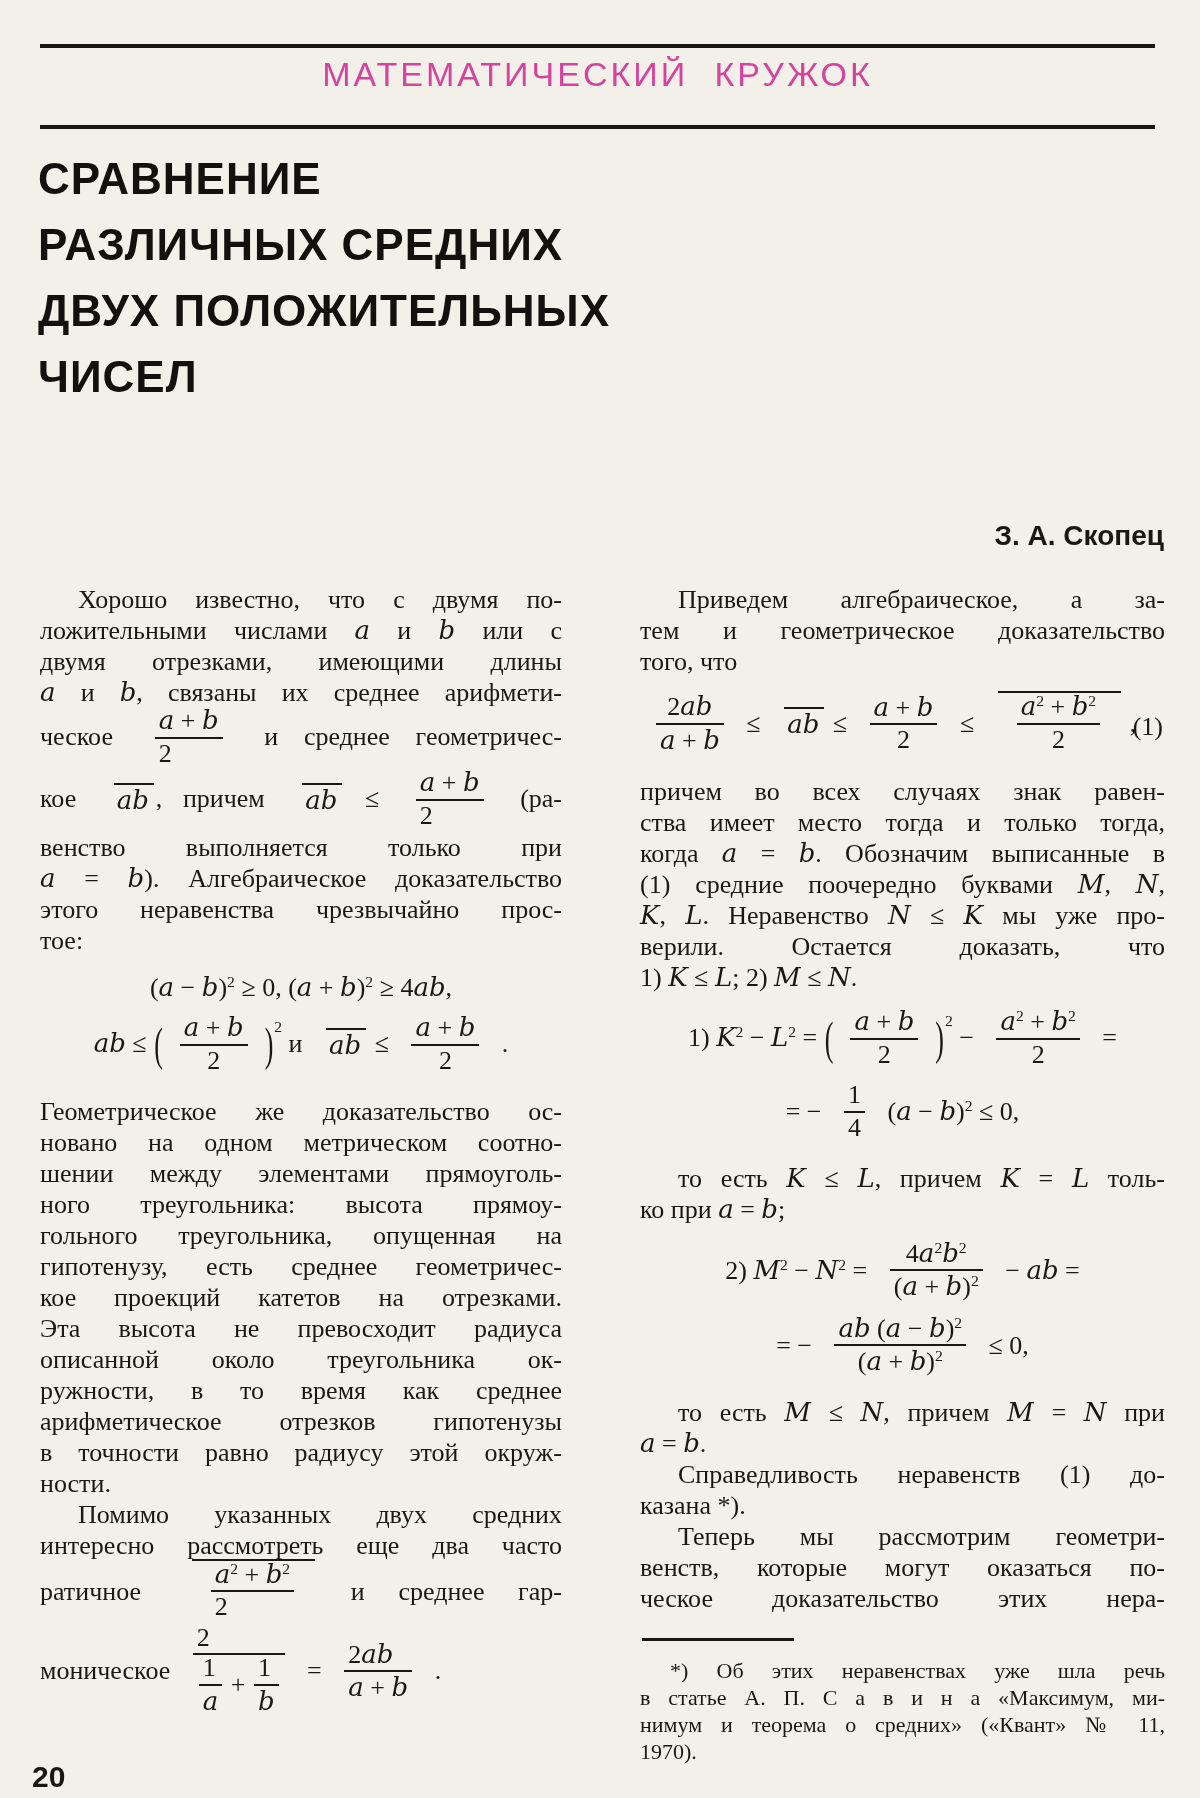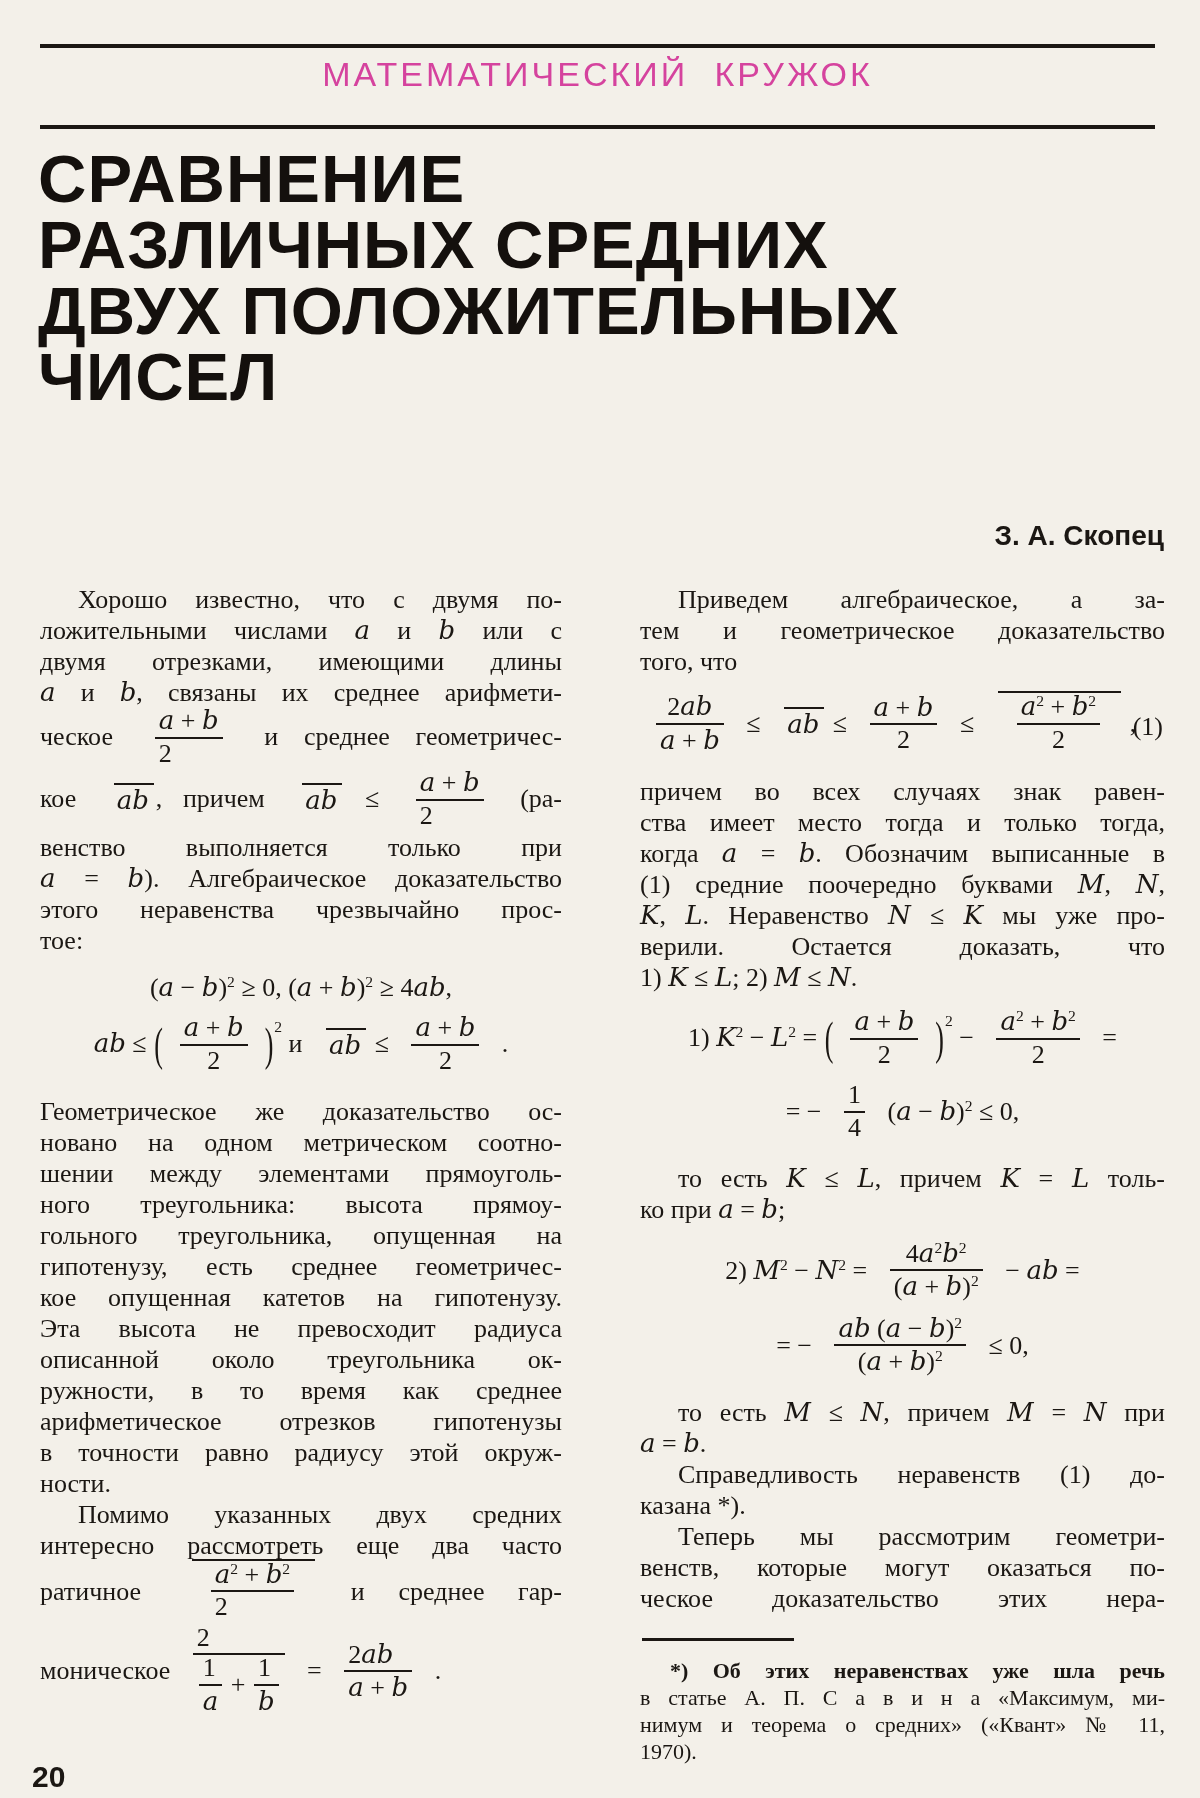--- a/index.html
+++ b/index.html
@@ -18,21 +18,21 @@
     position:absolute;left:40px;top:54px;width:1115px;
     text-align:center;
     font-family:"Liberation Sans",sans-serif;
     font-weight:400;font-size:34px;line-height:40px;
     letter-spacing:3px;word-spacing:14px;
   }
 
   .title{
     position:absolute;left:38px;top:146px;width:900px;
     font-family:"Liberation Sans",sans-serif;
-    font-weight:700;font-size:67px;line-height:66px;letter-spacing:1px;
+    font-weight:700;font-size:44px;line-height:66px;letter-spacing:1px;
   }
 
   .author{
     position:absolute;right:36px;top:520px;
     font-family:"Liberation Sans",sans-serif;
     font-weight:700;font-size:28px;margin-left:48px;
   }
 
   .col{position:absolute;top:584px;font-size:26px;}
   .col.left{left:40px;width:522px;}
@@ -60,21 +60,21 @@
   .fr .d{display:block;padding:1px 4px 0;line-height:1.1;}
   .fr .fr{margin:0 2px;}
 
   .rt{display:inline-flex;align-items:stretch;vertical-align:middle;position:relative;top:-2px;margin:0 2px;text-indent:0;}
   .rt .sgw{display:flex;align-items:stretch;width:15px;}
   .rt svg{width:15px;height:auto;display:block;}
   .rt .bd{border-top:2px solid currentColor;padding:1px 5px 0 3px;line-height:1.15;}
 
   .fn{margin-top:24px;font-size:22px;}
   .fn .ln{line-height:27px;min-height:27px;}
-  .fn .ln.ind{text-indent:30px;font-weight:bold;}
+  .fn .ln.ind{text-indent:30px;}
   .fnrule{width:152px;height:3px;background:currentColor;margin:0 0 16px 2px;}
 
   .pagenum{
     position:absolute;left:32px;top:1760px;
     font-family:"Liberation Sans",sans-serif;
     font-weight:700;font-size:30px;
   }
 </style>
 </head>
 <body style="background: rgb(243, 240, 233);">
@@ -125,21 +125,21 @@
             <span class="bd"><span class="it">ab</span></span>
           </span><span class="tx"> ≤ </span><span class="fr"><span class="n"><span class="it">a</span><span class="tx"> + </span><span class="it">b</span></span><span class="d"><span class="tx">2</span></span></span><span class="tx"> .</span></div>
       </div>
       <div class="para">
         <div class="ln"><span class="tx">Геометрическое же доказательство ос-</span></div>
         <div class="ln"><span class="tx">новано на одном метрическом соотно-</span></div>
         <div class="ln"><span class="tx">шении между элементами прямоуголь-</span></div>
         <div class="ln"><span class="tx">ного треугольника: высота прямоу-</span></div>
         <div class="ln"><span class="tx">гольного треугольника, опущенная на</span></div>
         <div class="ln"><span class="tx">гипотенузу, есть среднее геометричес-</span></div>
-        <div class="ln"><span class="tx">кое опущенная катетов на гипотенузу.</span></div>
+        <div class="ln"><span class="tx">кое проекций катетов на отрезками.</span></div>
         <div class="ln"><span class="tx">Эта высота не превосходит радиуса</span></div>
         <div class="ln"><span class="tx">описанной около треугольника ок-</span></div>
         <div class="ln"><span class="tx">ружности, в то время как среднее</span></div>
         <div class="ln"><span class="tx">арифметическое отрезков гипотенузы</span></div>
         <div class="ln"><span class="tx">в точности равно радиусу этой окруж-</span></div>
         <div class="ln last"><span class="tx">ности.</span></div>
       </div>
       <div class="para">
         <div class="ln ind"><span class="tx">Помимо указанных двух средних</span></div>
         <div class="ln"><span class="tx">интересно рассмотреть еще два часто</span></div>

